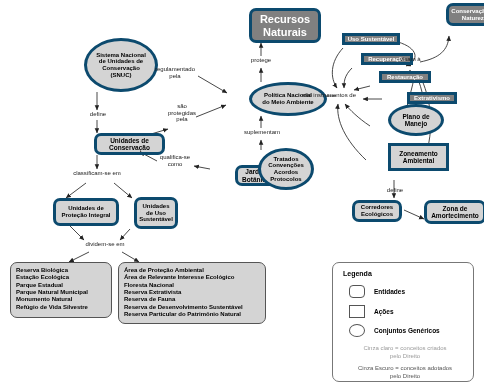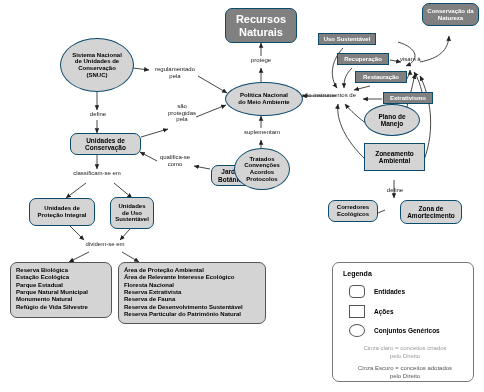--- a/index.html
+++ b/index.html
@@ -25,21 +25,22 @@
   .node {
     position: absolute;
     box-sizing: border-box;
     display: flex;
     align-items: center;
     justify-content: center;
     text-align: center;
     font-weight: bold;
     line-height: 1.12;
     white-space: pre-line;
-    border: 1px solid #0c4a6e;
+    border: 3px solid #0c4a6e;
+    margin-left: 24px;
   }
   
   .ent {              
     border-radius: 7px;
   }
   .acao {             
     border-radius: 0;
   }
   .generic {          
     border-radius: 50%;

